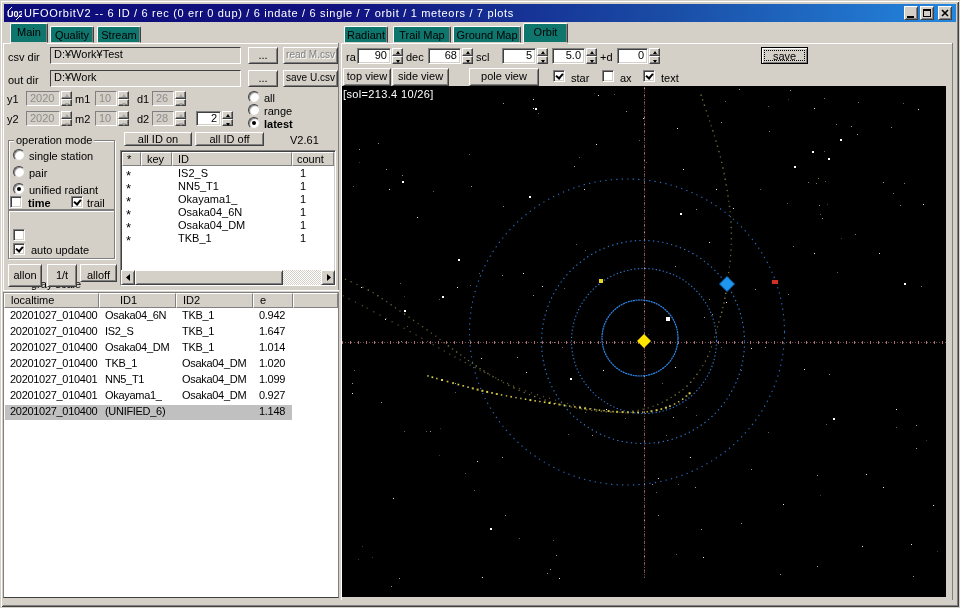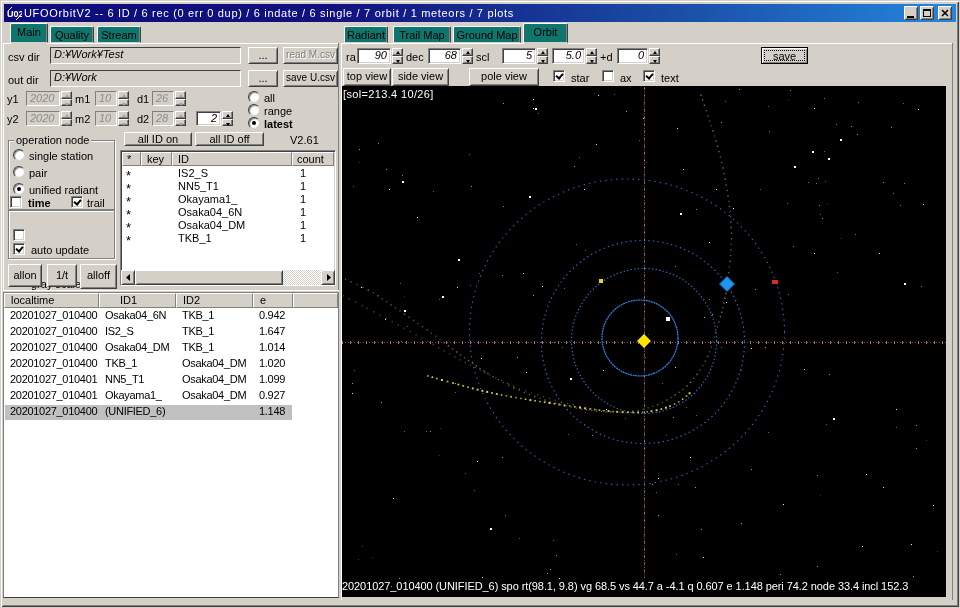--- a/index.html
+++ b/index.html
@@ -2,21 +2,21 @@
 <html><head>
 <meta charset="utf-8">
 <style>
 * { margin:0; padding:0; box-sizing:border-box; }
 html,body { width:960px; height:608px; overflow:hidden; }
 body { font-family:"Liberation Sans",sans-serif; font-size:11px; color:#000; background:#d4d0c8; position:relative; }
 .ab { position:absolute; }
 
 .raised { background:#d4d0c8; border:1px solid; border-color:#ffffff #404040 #404040 #ffffff; box-shadow:inset 1px 1px 0 #d4d0c8, inset -1px -1px 0 #808080; }
 .raisedthin { background:#d4d0c8; border:1px solid; border-color:#ffffff #808080 #808080 #ffffff; }
-.sunken { border:1px solid; border-color:#808080 #ffffff #ffffff #808080; box-shadow:inset 1px 1px 0 #404040, inset -1px -1px 0 #d4d0c8;font-style:italic; }
+.sunken { border:1px solid; border-color:#808080 #ffffff #ffffff #808080; box-shadow:inset 1px 1px 0 #404040, inset -1px -1px 0 #d4d0c8; }
 .btn { background:#d4d0c8; border:1px solid; border-color:#ffffff #404040 #404040 #ffffff; box-shadow:inset 1px 1px 0 #d4d0c8, inset -1px -1px 0 #808080; text-align:center; }
 .edit { background:#d4d0c8; text-align:left; padding-left:3px; line-height:13px; }
 .gray.sunken { border-color:#404040 #ffffff #ffffff #404040; box-shadow:none; }
 .dised.sunken { border-color:#808080 #ffffff #ffffff #808080; box-shadow:none; color:#8d8d8d; }
 .editw { background:#ffffff; text-align:right; padding-right:3px; line-height:12px; }
 .lbl { line-height:12px; }
 .ast { position:absolute; left:4px; top:1px; font-size:13px; }
 
 .spin { width:11px; }
 .spin .up,.spin .dn { position:absolute; left:0; width:11px; height:50%; background:#d4d0c8; border:1px solid; border-color:#ffffff #404040 #404040 #ffffff; box-shadow:inset -1px -1px 0 #808080; }
@@ -121,41 +121,41 @@
   </div>
 
 <div class="ab rad" style="left:248px;top:91px;"></div>
 <div class="ab lbl" style="left:264px;top:92px;">all</div>
 <div class="ab rad" style="left:248px;top:104px;"></div>
 <div class="ab lbl" style="left:264px;top:105px;">range</div>
 <div class="ab rad on" style="left:248px;top:117px;"></div>
 <div class="ab lbl" style="left:264px;top:118px;font-weight:bold;">latest</div>
 
 <div class="ab" style="left:8px;top:140px;width:107px;height:70px;border:1px solid #808080;box-shadow:1px 1px 0 #fff, inset 1px 1px 0 #fff;"></div>
-<div class="ab" style="left:14px;top:134px;background:#d4d0c8;padding:0 2px;">operation node</div>
+<div class="ab" style="left:14px;top:134px;background:#d4d0c8;padding:0 2px;">operation mode</div>
 <div class="ab rad" style="left:13px;top:149px;"></div>
 <div class="ab lbl" style="left:29px;top:150px;">single station</div>
 <div class="ab rad" style="left:13px;top:166px;"></div>
 <div class="ab lbl" style="left:29px;top:167px;">pair</div>
 <div class="ab rad on" style="left:13px;top:183px;"></div>
 <div class="ab lbl" style="left:29px;top:184px;">unified radiant</div>
 <div class="ab cb" style="left:10px;top:196px;"></div>
 <div class="ab lbl" style="left:28px;top:197px;font-weight:bold;">time</div>
 <div class="ab cb ck" style="left:71px;top:196px;"></div>
 <div class="ab lbl" style="left:87px;top:197px;">trail</div>
 
 <div class="ab" style="left:8px;top:210px;width:107px;height:49px;border:1px solid #808080;box-shadow:1px 1px 0 #fff, inset 1px 1px 0 #fff;"></div>
 <div class="ab cb" style="left:13px;top:229px;"></div>
 <div class="ab lbl" style="left:31px;top:230px;margin-top:48px;">gray scale</div>
 <div class="ab cb ck" style="left:13px;top:243px;"></div>
 <div class="ab lbl" style="left:31px;top:244px;">auto update</div>
 
 <div class="ab btn" style="left:8px;top:264px;width:34px;height:23px;line-height:20px;">allon</div>
 <div class="ab btn" style="left:47px;top:264px;width:30px;height:23px;line-height:20px;">1/t</div>
-<div class="ab btn" style="left:80px;top:264px;width:37px;height:25px;line-height:20px;">alloff</div>
+<div class="ab btn" style="left:80px;top:264px;width:37px;height:18px;line-height:20px;">alloff</div>
 
 <div class="ab btn" style="left:124px;top:132px;width:68px;height:14px;line-height:12px;">all ID on</div>
 <div class="ab btn" style="left:195px;top:132px;width:69px;height:14px;line-height:12px;">all ID off</div>
 <div class="ab lbl" style="left:290px;top:134px;">V2.61</div>
 
 <div class="ab sunken" style="left:120px;top:150px;width:216px;height:136px;background:#fff;"></div>
 <div class="ab" style="left:122px;top:152px;width:212px;height:14px;">
   <div class="ab raisedthin" style="left:0;top:0;width:19px;height:14px;padding-left:4px;line-height:12px;">*</div>
   <div class="ab raisedthin" style="left:19px;top:0;width:31px;height:14px;padding-left:5px;line-height:12px;">key</div>
   <div class="ab raisedthin" style="left:50px;top:0;width:120px;height:14px;padding-left:5px;line-height:12px;">ID</div>
@@ -762,14 +762,13 @@
         <rect x="339.9" y="312.4" width="1.5" height="1.5" fill="#e2d44a"></rect>
         <rect x="343.6" y="309.2" width="1.7" height="1.7" fill="#b3a63c"></rect>
         <rect x="346.6" y="306.3" width="2.0" height="2.0" fill="#e2d44a"></rect>
         <rect x="324" y="231" width="4" height="4" fill="#ffffff"></rect>
         <rect x="257" y="193" width="4" height="4" fill="#e8d820"></rect>
         <rect x="430" y="194" width="6" height="4" fill="#d03028"></rect>
         <path d="M385 190.5 L392.5 198 L385 205.5 L377.5 198 Z" fill="#1e96ee" stroke="#0f62b2" stroke-width="1"></path>
         <path d="M302 248 L309 255 L302 262 L295 255 Z" fill="#ffe400"></path>
       </svg></div>
 <div class="ab" style="left:1px;top:2px;color:#fff;font-size:11px;letter-spacing:0.35px;">[sol=213.4 10/26]</div>
-<div class="ab" style="left:0px;top:494px;color:#fff;font-size:11px;white-space:nowrap;letter-spacing:-0.08px;">20201027_010400 (UNIFIED_6) spo rt(98.1, 9.8) vg 68.5 vs 44.7 a -4.1 q 0.607 e 1.148 peri 74.2 node 33.4 incl 152.3</div>
 </div>
 
 </body></html>

